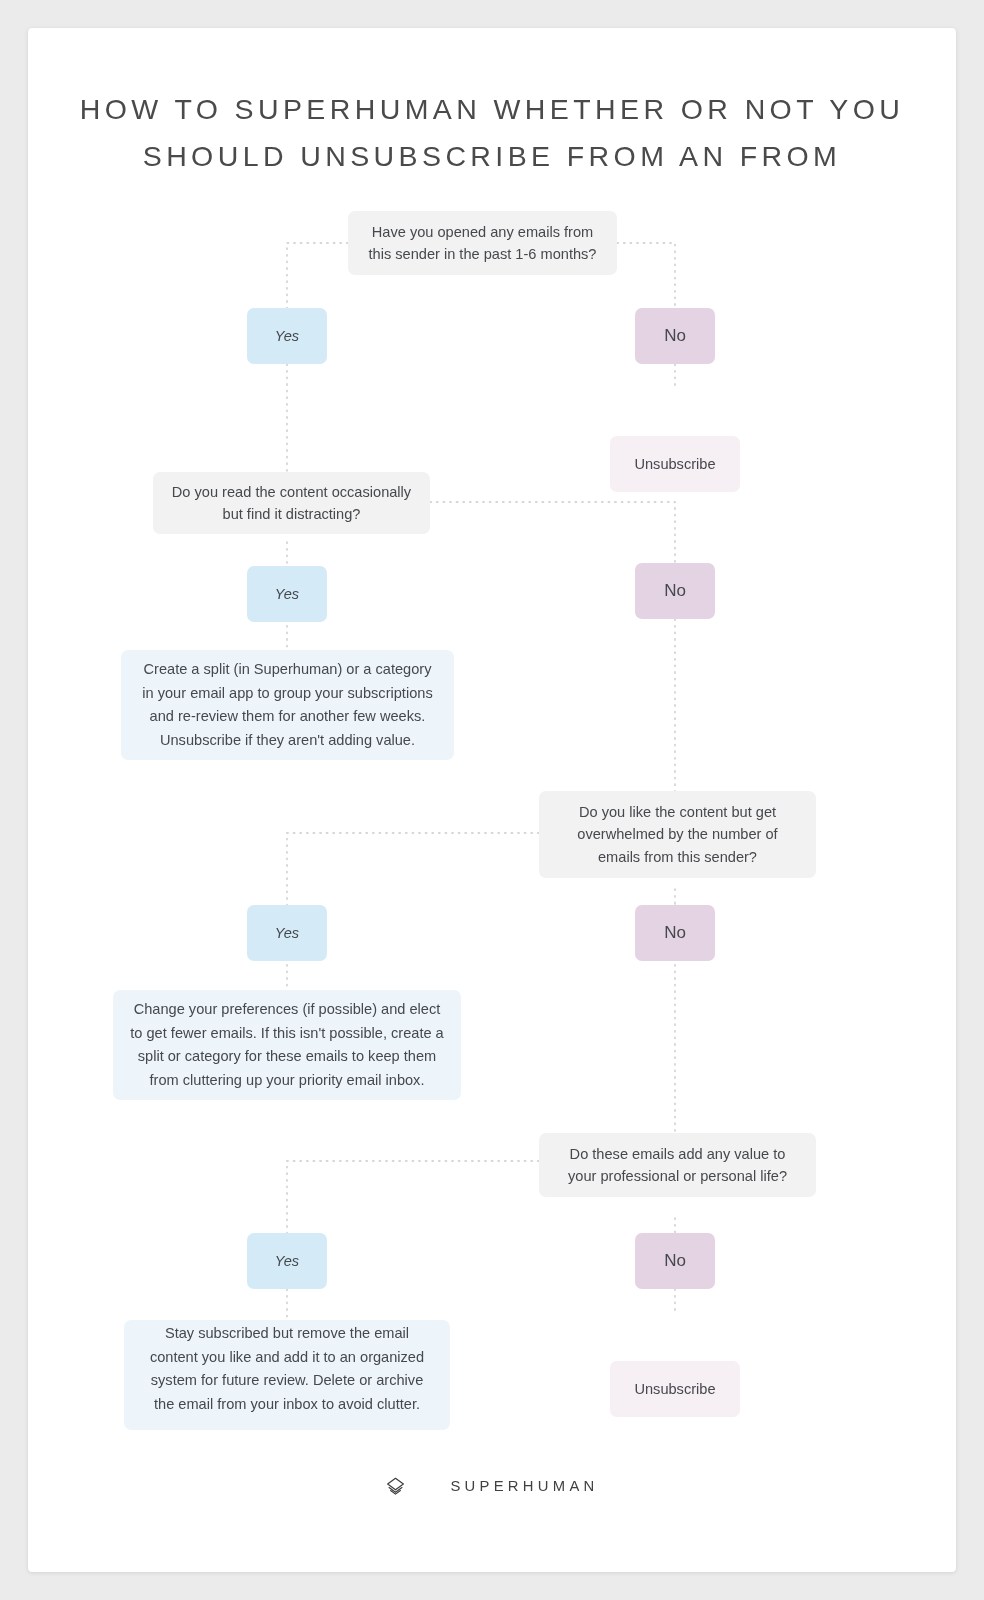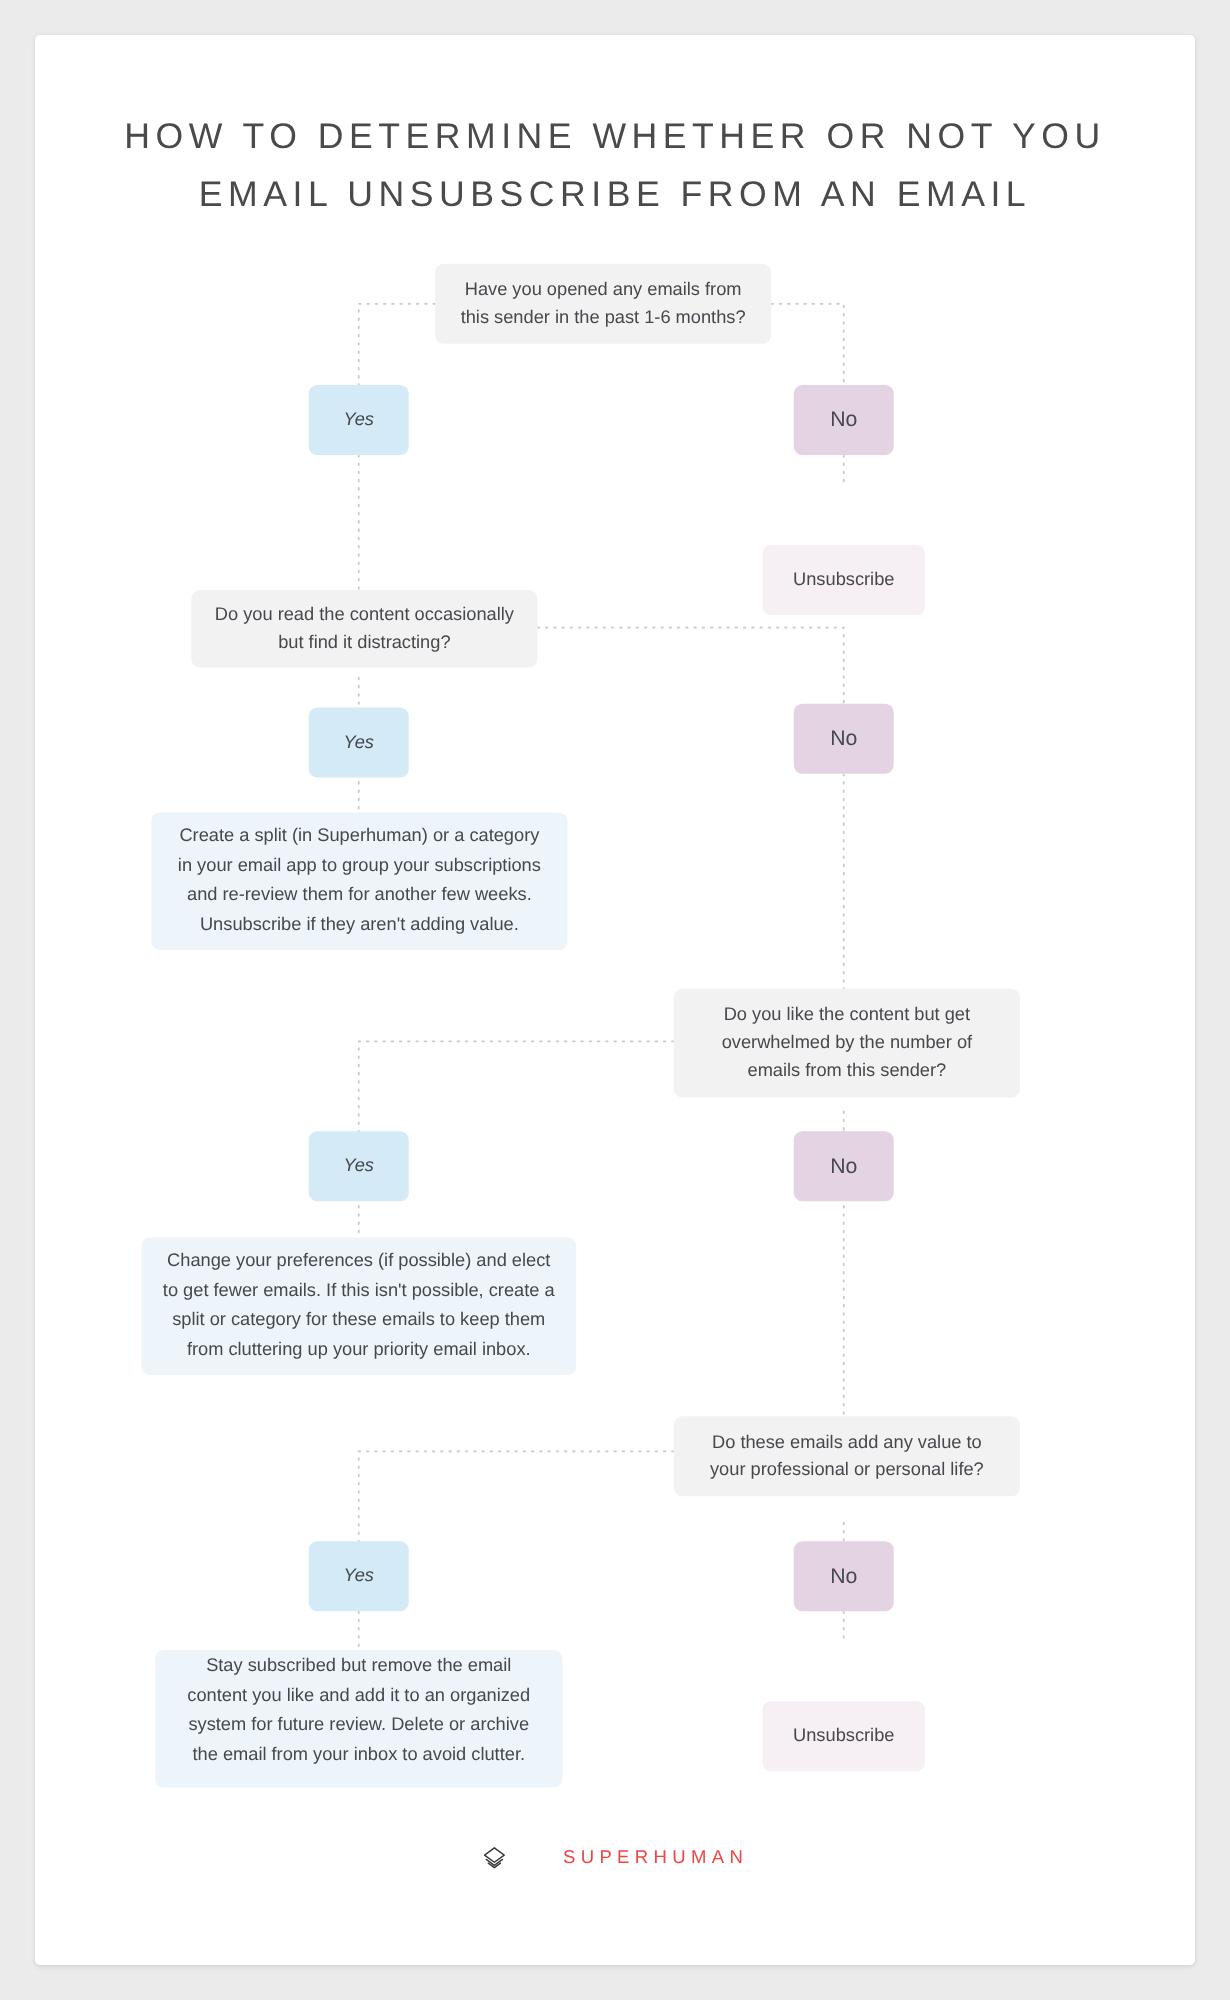--- a/index.html
+++ b/index.html
@@ -125,37 +125,37 @@
     align-items: center;
     justify-content: center;
     gap: 11px;
   }
   #footer .logo-mark {
     display: block;
     width: 21px;
     height: 21px;
   }
   #footer .wordmark {
-    color: #ef4444;
+    color: #404040;
     font-size: 14.8px;
     font-weight: 500;
     letter-spacing: 4.3px;
     line-height: 21px;
     margin-left: 33px;
   }
 </style>
 </head>
 <body>
 
 <div id="page">
   <div id="card">
 
     <div id="title">
-      <span class="tline">HOW TO DETERMINE WHETHER OR NOT YOU</span>
-      <span class="tline">EMAIL UNSUBSCRIBE FROM AN EMAIL</span>
+      <span class="tline">HOW TO SUPERHUMAN WHETHER OR NOT YOU</span>
+      <span class="tline">SHOULD UNSUBSCRIBE FROM AN FROM</span>
     </div>
 
     <div id="flow">
 
       <svg id="connectors" viewBox="0 0 928 1544" width="928" height="1544" xmlns="http://www.w3.org/2000/svg">
         <g fill="none" stroke="#c9c9c9" stroke-width="1.4" stroke-linecap="round" stroke-dasharray="1.4 5.2">
 
           <path d="M320 215 L259 215 L259 280"></path>
 
           <path d="M589 215 L647 215 L647 280"></path>

